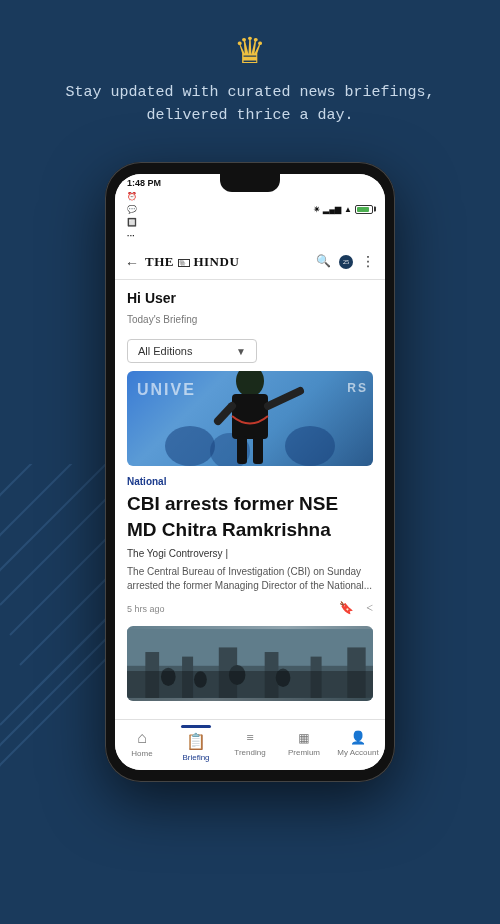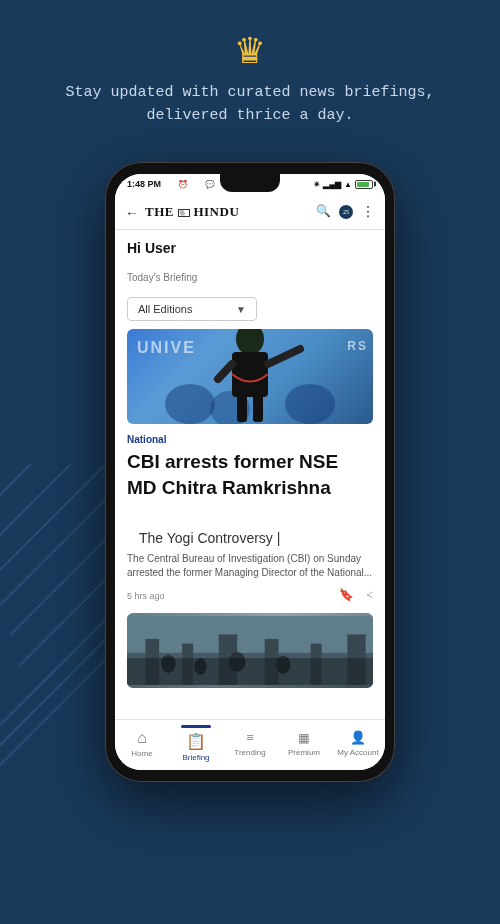--- a/index.html
+++ b/index.html
@@ -92,21 +92,21 @@
       display: flex;
       justify-content: space-between;
       align-items: center;
       font-size: 9px;
       font-family: Arial, sans-serif;
       font-weight: bold;
       color: #111;
       min-height: 20px;
     }
 
-    .status-left { display: flex; align-items: center; gap: 17px; }
+    .status-left { display: flex; gap: 4px; flex-direction: column; }
     .status-right { display: flex; align-items: center; gap: 3px; font-size: 8px; }
 
     .battery-icon {
       width: 18px;
       height: 9px;
       border: 1.5px solid #333;
       border-radius: 2px;
       position: relative;
       display: inline-block;
     }
@@ -190,21 +190,21 @@
       font-size: 14px;
       font-weight: bold;
       color: #111;
       font-family: Arial, sans-serif;
     }
 
     .greeting-sub {
       font-size: 10px;
       color: #777;
       font-family: Arial, sans-serif;
-      margin-top: 16px;
+      margin-top: 8px;
     }
 
     .editions-dropdown {
       margin: 8px 12px;
       background: #fff;
       border: 1px solid #ccc;
       border-radius: 4px;
       padding: 5px 10px;
       display: flex;
       align-items: center;
@@ -267,26 +267,25 @@
     .news-headline {
       font-size: 19px;
       font-weight: bold;
       color: #111;
       font-family: Arial, sans-serif;
       padding: 2px 12px 4px;
       line-height: 1.35;
     }
 
     .news-subline {
-      font-size: 14px;
+      font-size: 10px;
       color: #333;
       font-family: Arial, sans-serif;
-      padding: 2px 24px;
+      padding: 2px 12px;
       font-weight: 500;
-      margin-top: 24px;
     }
 
     .news-body {
       font-size: 10px;
       color: #555;
       font-family: Arial, sans-serif;
       padding: 4px 12px;
       line-height: 1.4;
     }
 

